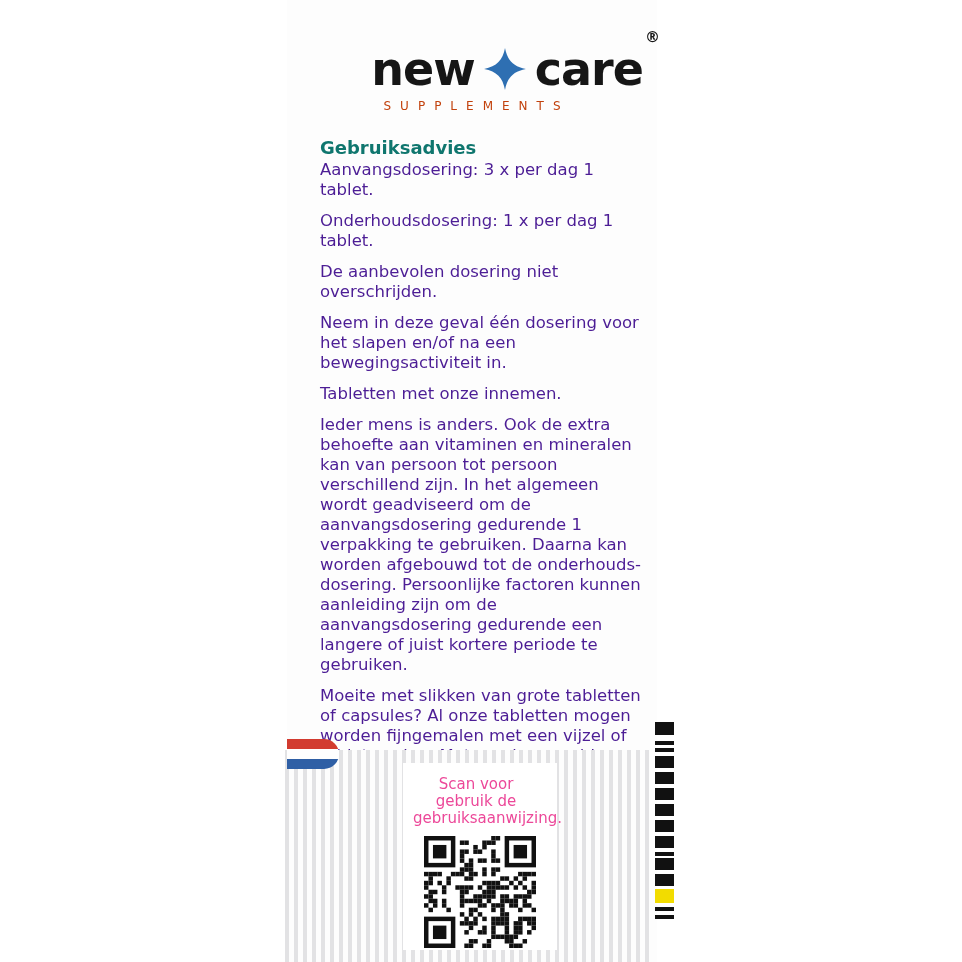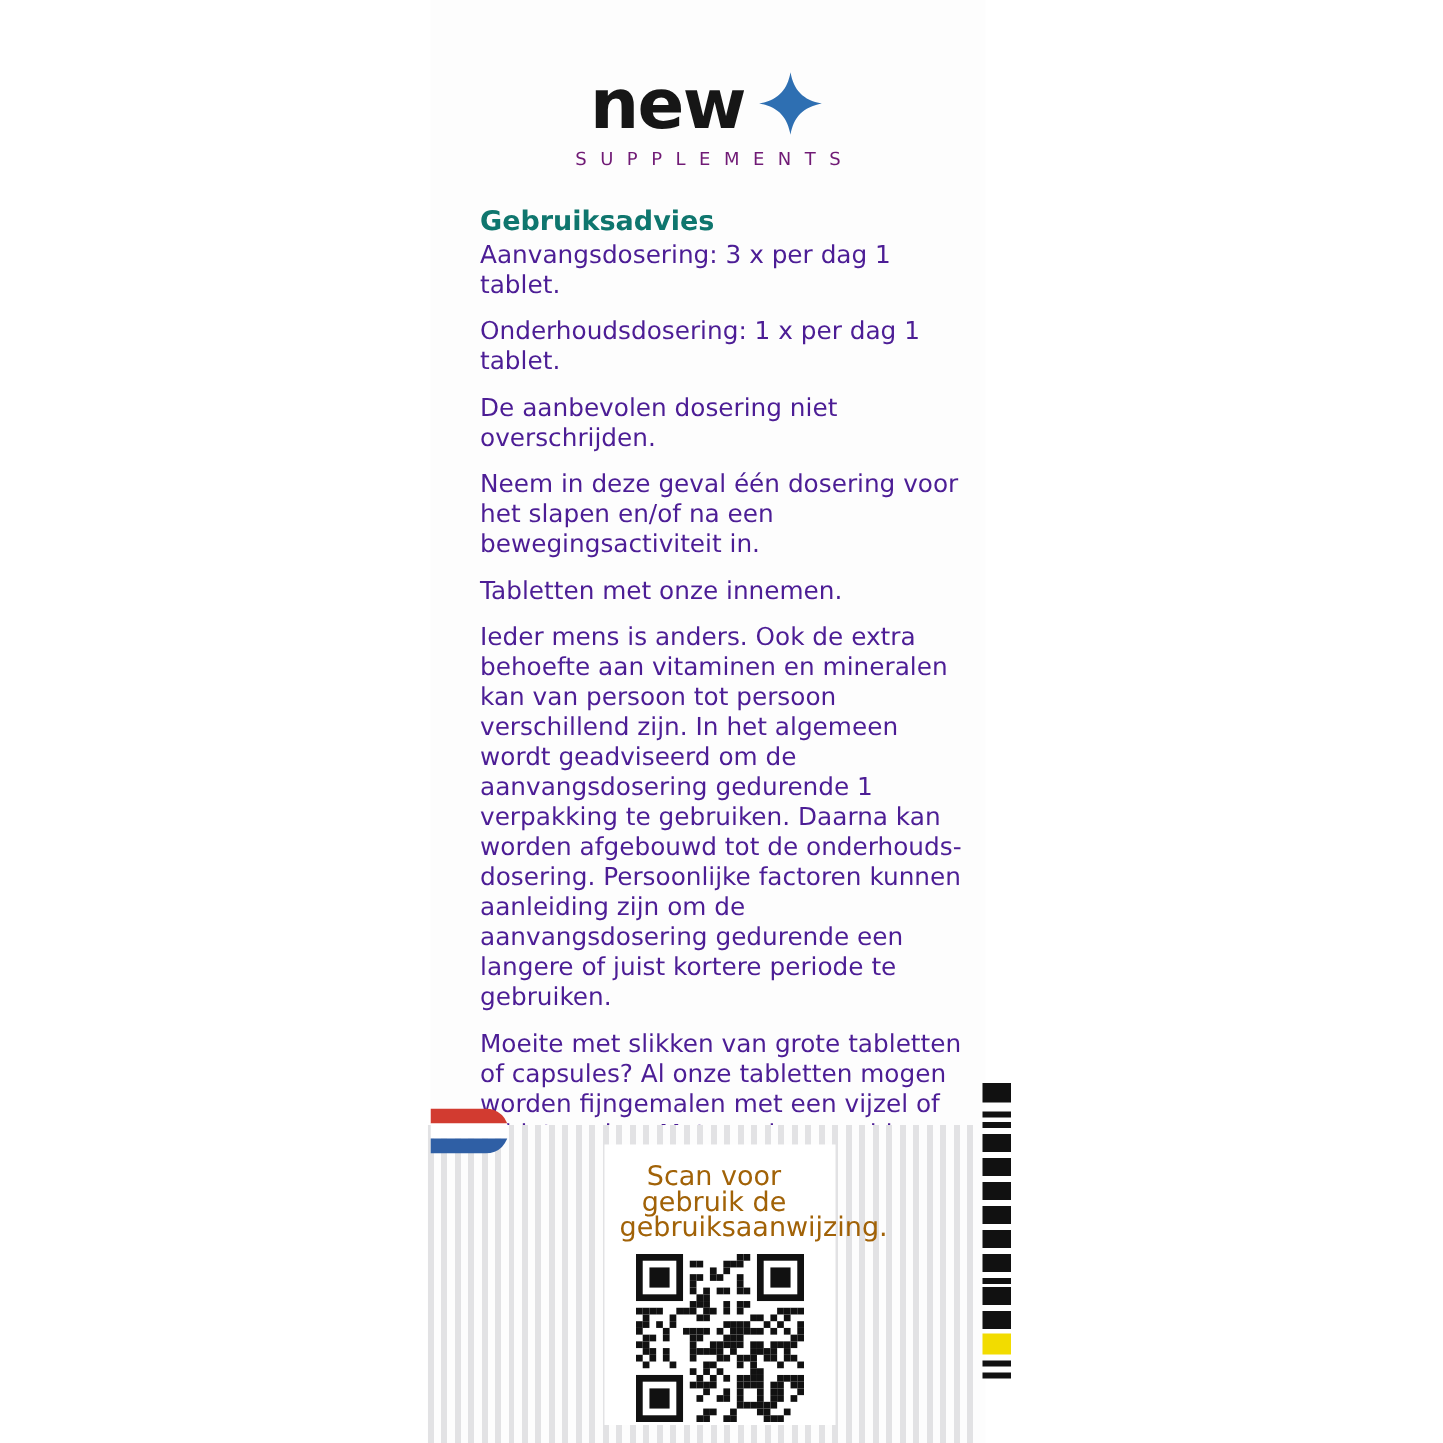--- a/index.html
+++ b/index.html
@@ -7,60 +7,61 @@
     position:relative;width:962px;height:962px;overflow:hidden;
     background:#ffffff;
     font-family:"DejaVu Sans","Liberation Sans",sans-serif;
   }
   .label{
     position:absolute;left:287px;top:0;width:370px;height:962px;
     background:#fdfdfd;
   }
   
   .logo{margin-top:46px;text-align:center;}
-  .logo-row{display:flex;align-items:center;justify-content:center;gap:6px;}
+  .logo-row{display:flex;align-items:center;justify-content:flex-end;gap:6px;}
   .logo-word{font-size:46px;font-weight:bold;color:#161616;letter-spacing:-1px;line-height:1;}
   .logo-reg{font-size:15px;color:#161616;vertical-align:top;position:relative;top:-16px;left:2px;font-weight:bold;}
   .logo-star{width:44px;height:44px;margin:0 2px;}
-  .logo-tagline{margin-top:7px;font-size:12px;letter-spacing:9px;color:#701a75;text-indent:9px;}
+  .logo-tagline{margin-top:7px;font-size:12px;letter-spacing:9px;color:#c2410c;text-indent:9px;}
   
   .content{padding:24px 14px 0 33px;}
   .heading{font-size:18px;font-weight:bold;margin:0 0 2px 0;}
   .content p{font-size:16.5px;line-height:20px;color:#4c1d95;margin:0 0 11px 0;}
   
   .stripes{
     position:absolute;left:285px;top:750px;width:365px;height:212px;
     background:repeating-linear-gradient(90deg,#e2e2e4 0 4px,#fdfdfd 4px 9px);
   }
   .flag{
     position:absolute;left:287px;top:739px;width:52px;height:30px;
     border-radius:0 15px 15px 0;overflow:hidden;display:flex;flex-direction:column;
   }
   .flag div{flex:1;}
   .qr-box{
     position:absolute;left:403px;top:763px;width:154px;height:187px;
     background:#ffffff;text-align:center;
   }
-  .qr-caption{font-size:18px;line-height:17px;color:#a16207;margin:13px 18px 6px 10px;}
+  .qr-caption{font-size:15px;line-height:17px;color:#ec4899;margin:13px 18px 6px 10px;}
   .qr-svg{display:block;margin:0 auto;}
   .colorbar{position:absolute;left:655px;top:0;width:19px;height:962px;}
   .colorbar div{position:absolute;left:0;width:19px;}
 </style>
 </head>
 <body>
 
 <div class="canvas">
   <div class="label">
 
     <header class="logo">
       <div class="logo-row">
         <span class="logo-word">new</span>
         <svg class="logo-star" viewBox="0 0 40 40">
           <path id="star-path" d="M20 1 C22 12 27.5 17.8 39 20 C27.5 22.2 22 28 20 39 C18 28 12.5 22.2 1 20 C12.5 17.8 18 12 20 1 Z" fill="#2e6fb2"></path>
         </svg>
+        <span class="logo-word"><span>care</span><span class="logo-reg">®</span></span>
       </div>
       <div class="logo-tagline">SUPPLEMENTS</div>
     </header>
 
     <section class="content">
       <h1 class="heading" style="color: #0f766e;">Gebruiksadvies</h1>
       <p>Aanvangsdosering: 3 x per dag 1 tablet.</p>
       <p>Onderhoudsdosering: 1 x per dag 1 tablet.</p>
       <p>De aanbevolen dosering niet overschrijden.</p>
       <p>Neem in deze geval één dosering voor het slapen en/of na een bewegingsactiviteit in.</p>

